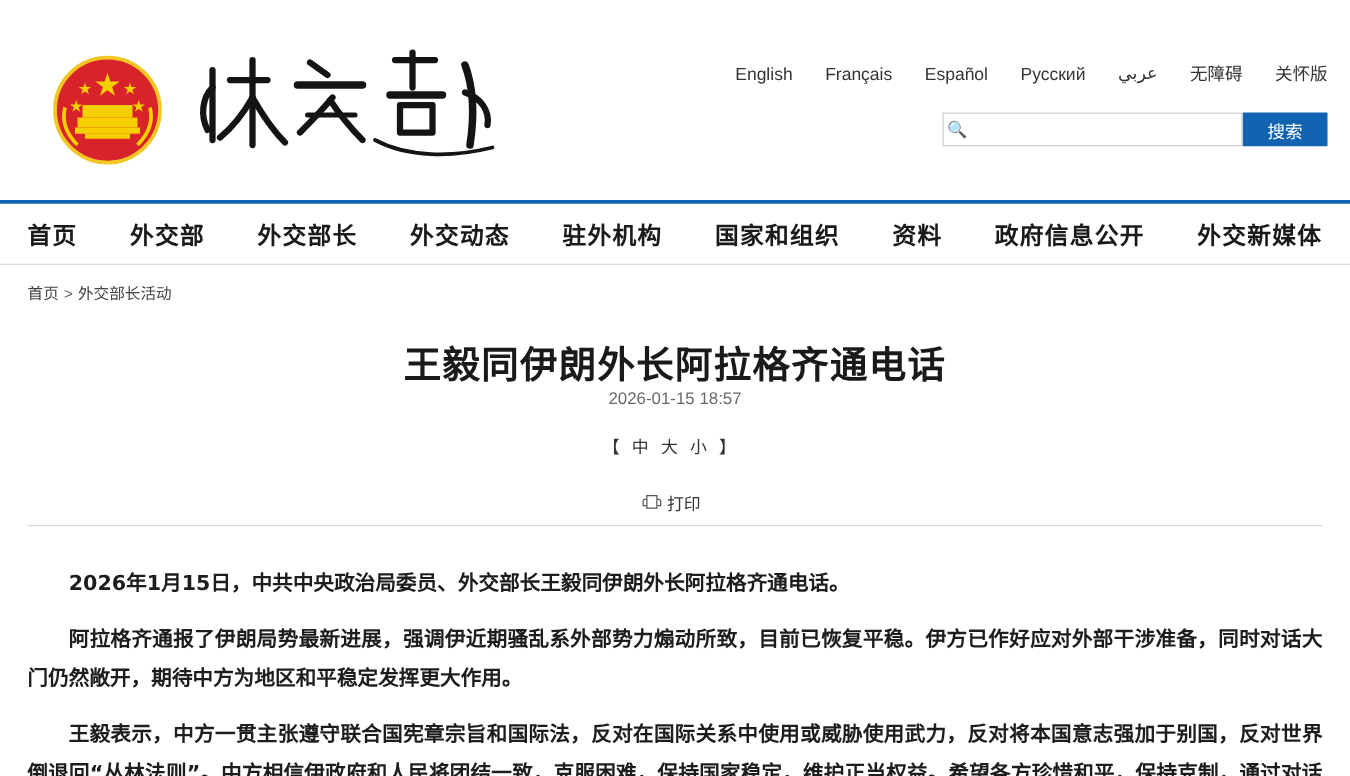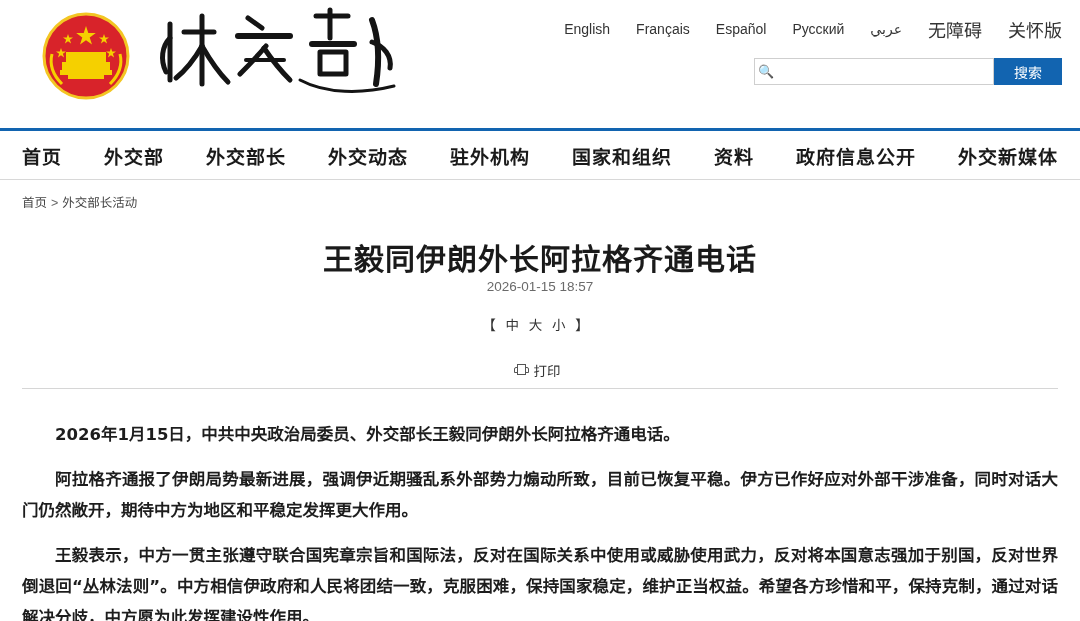--- a/index.html
+++ b/index.html
@@ -13,20 +13,21 @@
     font-family: "Liberation Sans", "DejaVu Sans", sans-serif;
     color: #222222;
     overflow: hidden;
   }
 
   
   .header {
     position: relative;
     height: 128px;
     box-sizing: border-box;
+    margin-top: 32px;
   }
   .emblem {
     position: absolute;
     left: 38px;
     top: 8px;
     width: 96px;
     height: 96px;
   }
   .logo-text {
     position: absolute;
@@ -43,21 +44,21 @@
     align-items: center;
     gap: 26px;
     font-size: 14px;
     color: #333333;
   }
   .lang-bar span {
     white-space: nowrap;
     cursor: pointer;
   }
   .lang-bar span.cn {
-    font-size: 18px;
+    font-size: 14px;
     font-family: Liberation Mono, monospace;
   }
   .search-row {
     position: absolute;
     right: 18px;
     top: 58px;
     display: flex;
     align-items: stretch;
     height: 27px;
   }

